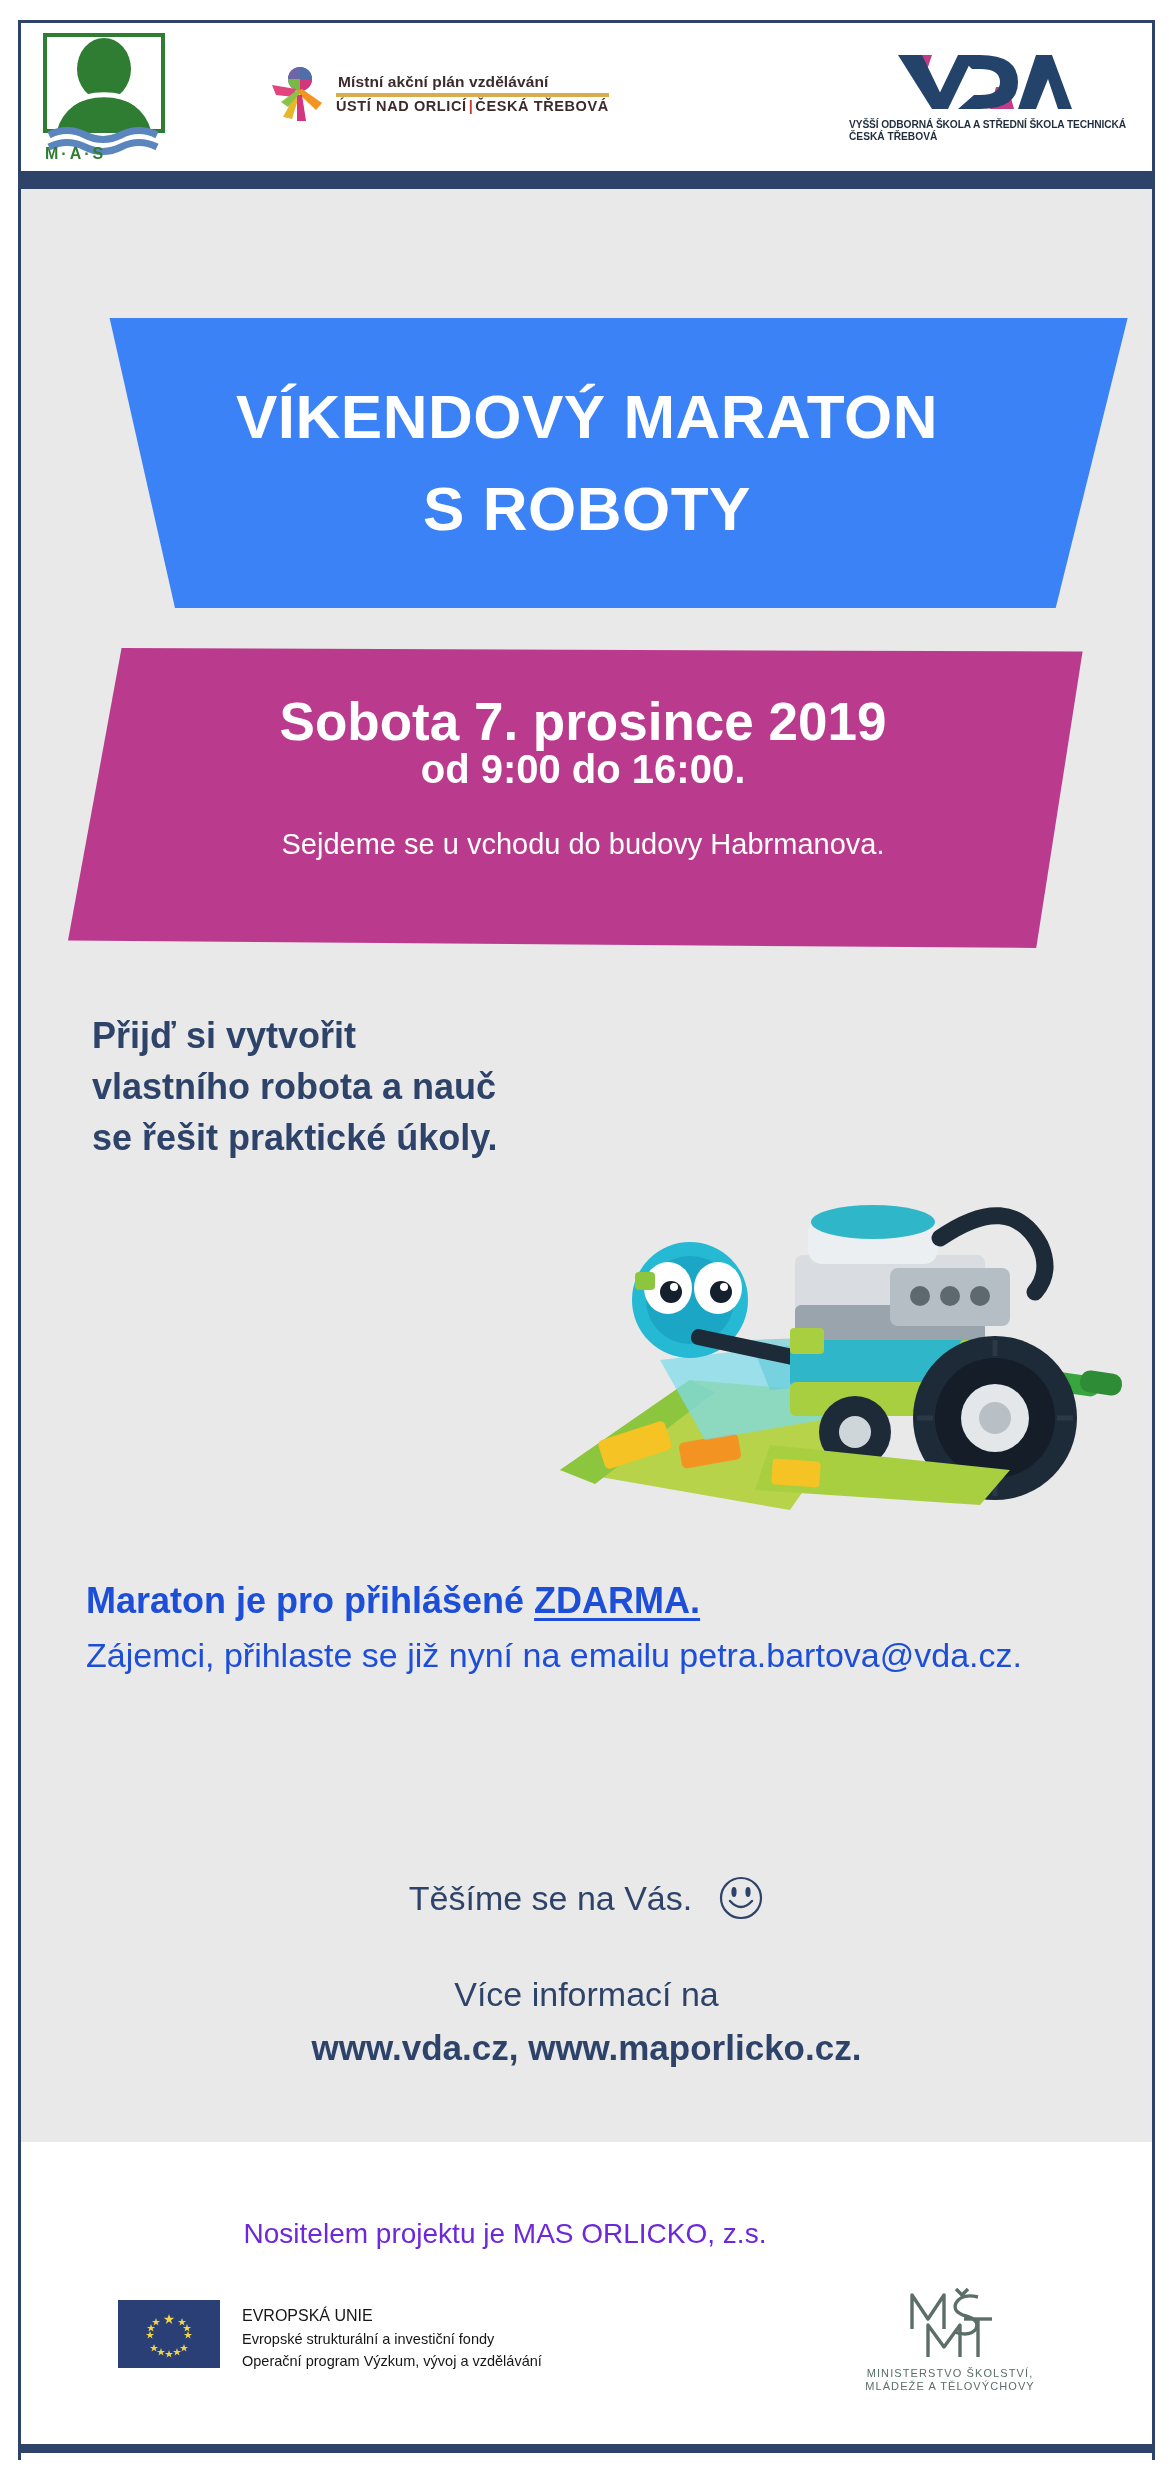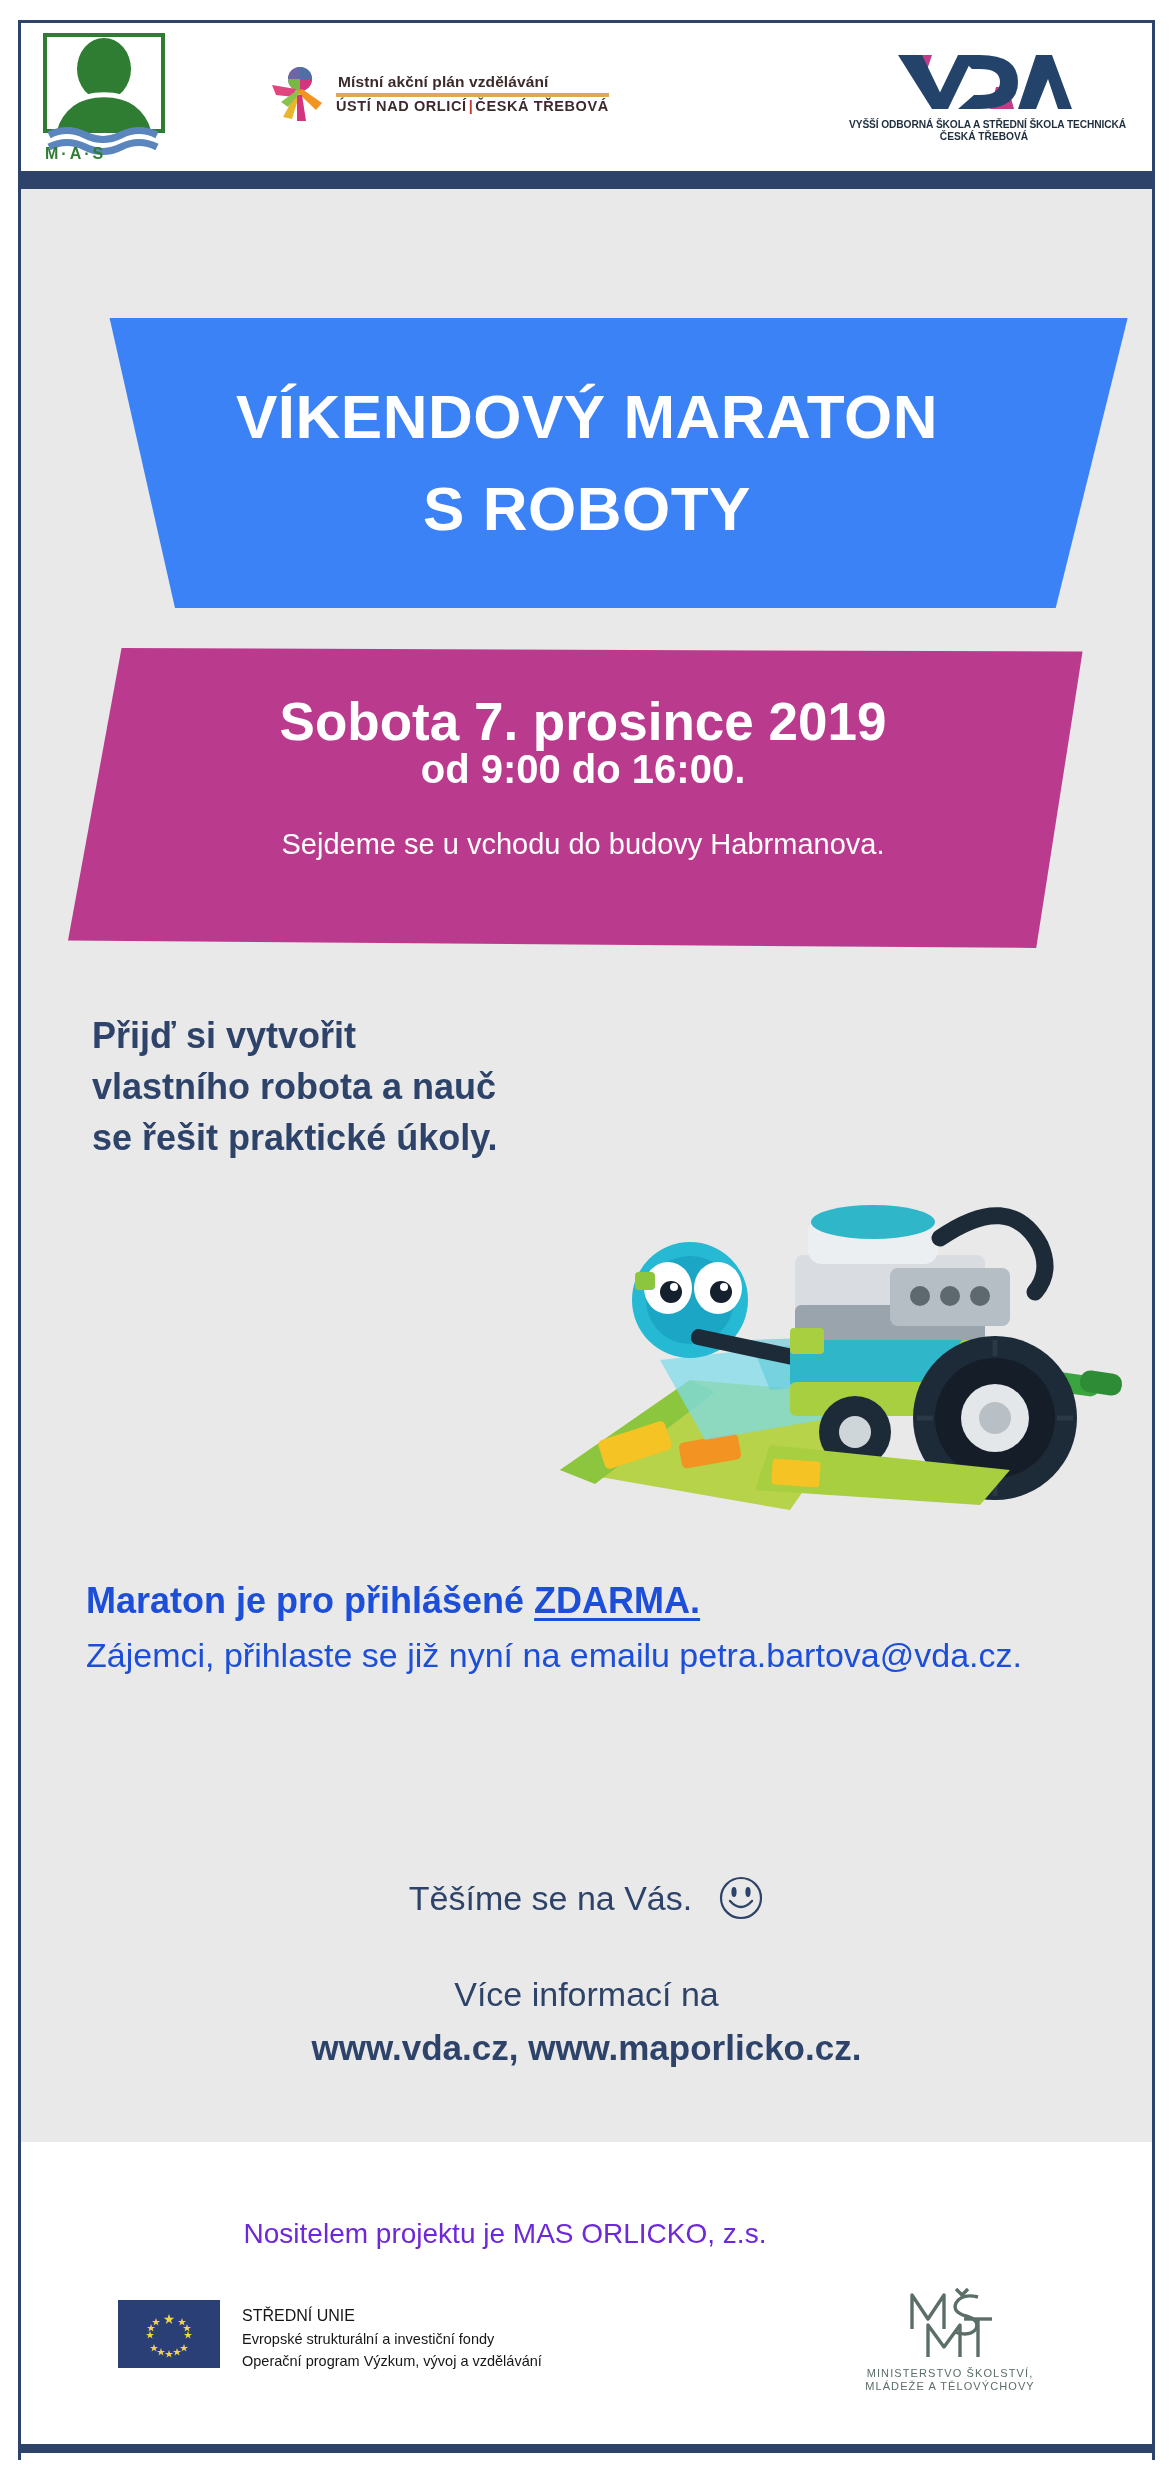--- a/index.html
+++ b/index.html
@@ -82,21 +82,21 @@
     color: #3d2b2b;
     letter-spacing: .6px;
     white-space: nowrap;
   }
   .map-line2 .sep { color: #c0392b; padding: 0 2px; }
   .vda-logo {
     position: absolute;
     left: 828px;
     top: 28px;
     width: 270px;
-    text-align: center;
+    text-align: left;
   }
   .vda-mark { width: 176px; height: 62px; display: block; margin: 0 auto; }
   .vda-sub1 {
     font-size: 10.2px;
     font-weight: bold;
     color: #1f2d3d;
     margin-top: 6px;
     letter-spacing: -0.1px;
     white-space: nowrap;
   }
@@ -490,21 +490,21 @@
         <polygon points="36,44 37.0,46.9 40.1,46.9 37.6,48.7 38.5,51.6 36,49.8 33.5,51.6 34.4,48.7 31.9,46.9 35.0,46.9"></polygon>
         <polygon points="66,44 67.0,46.9 70.1,46.9 67.6,48.7 68.5,51.6 66,49.8 63.5,51.6 64.4,48.7 61.9,46.9 65.0,46.9"></polygon>
         <polygon points="51,50 52.0,52.9 55.1,52.9 52.6,54.7 53.5,57.6 51,55.8 48.5,57.6 49.4,54.7 46.9,52.9 50.0,52.9"></polygon>
         <polygon points="43,48 44.0,50.9 47.1,50.9 44.6,52.7 45.5,55.6 43,53.8 40.5,55.6 41.4,52.7 38.9,50.9 42.0,50.9"></polygon>
         <polygon points="59,48 60.0,50.9 63.1,50.9 60.6,52.7 61.5,55.6 59,53.8 56.5,55.6 57.4,52.7 54.9,50.9 58.0,50.9"></polygon>
         <polygon points="33,24 34.0,26.9 37.1,26.9 34.6,28.7 35.5,31.6 33,29.8 30.5,31.6 31.4,28.7 28.9,26.9 32.0,26.9"></polygon>
         <polygon points="69,24 70.0,26.9 73.1,26.9 70.6,28.7 71.5,31.6 69,29.8 66.5,31.6 67.4,28.7 64.9,26.9 68.0,26.9"></polygon>
       </g>
     </svg>
     <div class="eu-text">
-      <div class="eu-bold">STŘEDNÍ UNIE</div>
+      <div class="eu-bold">EVROPSKÁ UNIE</div>
       <div>Evropské strukturální a investiční fondy</div>
       <div>Operační program Výzkum, vývoj a vzdělávání</div>
     </div>
   </div>
 
   <div class="msmt">
     <svg class="msmt-mark" viewBox="0 0 92 78">
       <g fill="none" stroke="#5b6e68" stroke-width="3.4" stroke-linejoin="round">
         <path d="M8 44 L8 10 L24 34 L40 10 L40 44"></path>
         <path d="M74 12 Q58 8 52 18 Q48 27 62 31 Q76 35 72 44 Q66 52 50 47"></path>

